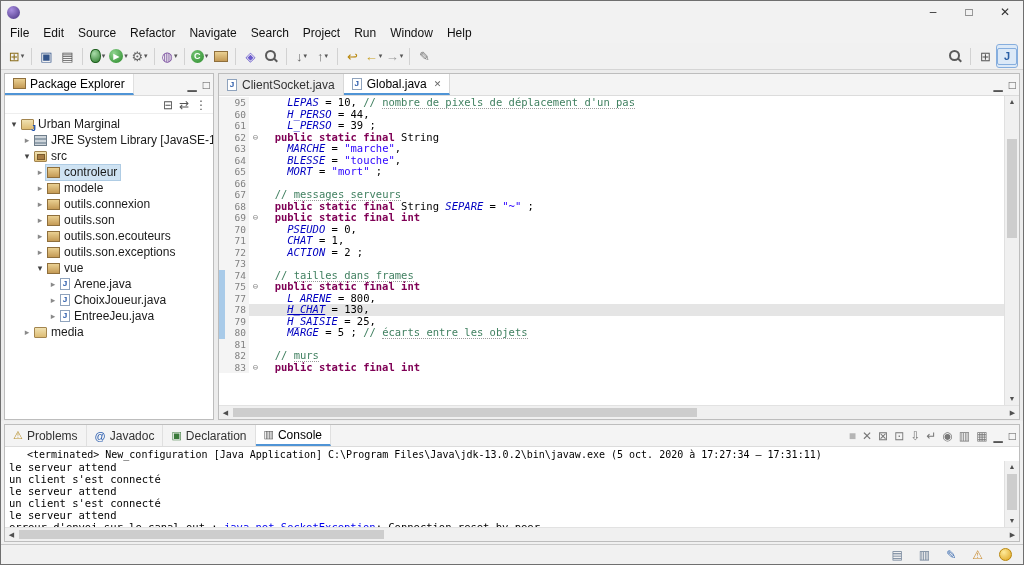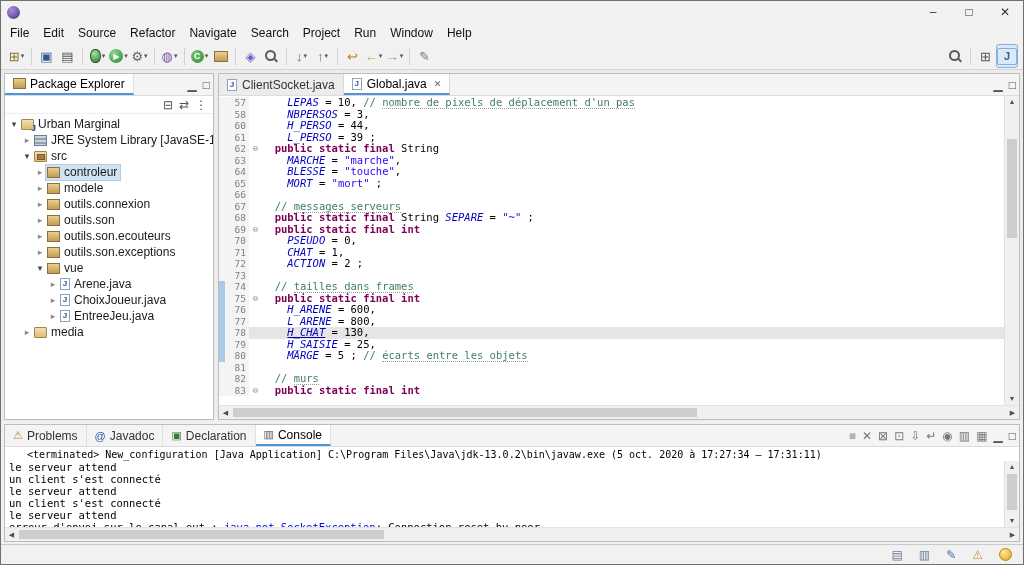--- a/index.html
+++ b/index.html
@@ -385,29 +385,23 @@
             </span>
             <span class="hicon">
               <span class="gly" style="color: rgb(85, 85, 85);">□</span>
             </span>
           </span>
       </div>
       <div class="ebody">
         <div class="code-area" id="code">
             <div class="cl">
               <span class="ann"></span>
-              <span class="ln">57</span>
+              <span class="ln">95</span>
               <span class="foldc"></span>
               <span class="ct"><span class="tk-p">    </span><span class="tk-f">LEPAS</span><span class="tk-p"> = 10, </span><span class="tk-c">// </span><span class="tk-cu">nombre de pixels de déplacement d'un pas</span></span>
-            </div>
-            <div class="cl">
-              <span class="ann"></span>
-              <span class="ln">58</span>
-              <span class="foldc"></span>
-              <span class="ct"><span class="tk-p">    </span><span class="tk-f">NBPERSOS</span><span class="tk-p"> = 3,</span></span>
             </div>
             <div class="cl">
               <span class="ann"></span>
               <span class="ln">60</span>
               <span class="foldc"></span>
               <span class="ct"><span class="tk-p">    </span><span class="tk-f">H_PERSO</span><span class="tk-p"> = 44,</span></span>
             </div>
             <div class="cl">
               <span class="ann"></span>
               <span class="ln">61</span>
@@ -490,26 +484,20 @@
               <span class="ann range"></span>
               <span class="ln">74</span>
               <span class="foldc"></span>
               <span class="ct"><span class="tk-p">  </span><span class="tk-c">// </span><span class="tk-cu">tailles dans frames</span></span>
             </div>
             <div class="cl">
               <span class="ann range"></span>
               <span class="ln">75</span>
               <span class="foldc">⊖</span>
               <span class="ct"><span class="tk-p">  </span><span class="tk-k">public static final int</span></span>
-            </div>
-            <div class="cl">
-              <span class="ann range"></span>
-              <span class="ln">76</span>
-              <span class="foldc"></span>
-              <span class="ct"><span class="tk-p">    </span><span class="tk-f">H_ARENE</span><span class="tk-p"> = 600,</span></span>
             </div>
             <div class="cl">
               <span class="ann range"></span>
               <span class="ln">77</span>
               <span class="foldc"></span>
               <span class="ct"><span class="tk-p">    </span><span class="tk-f">L_ARENE</span><span class="tk-p"> = 800,</span></span>
             </div>
             <div class="cl cur">
               <span class="ann range"></span>
               <span class="ln">78</span>

